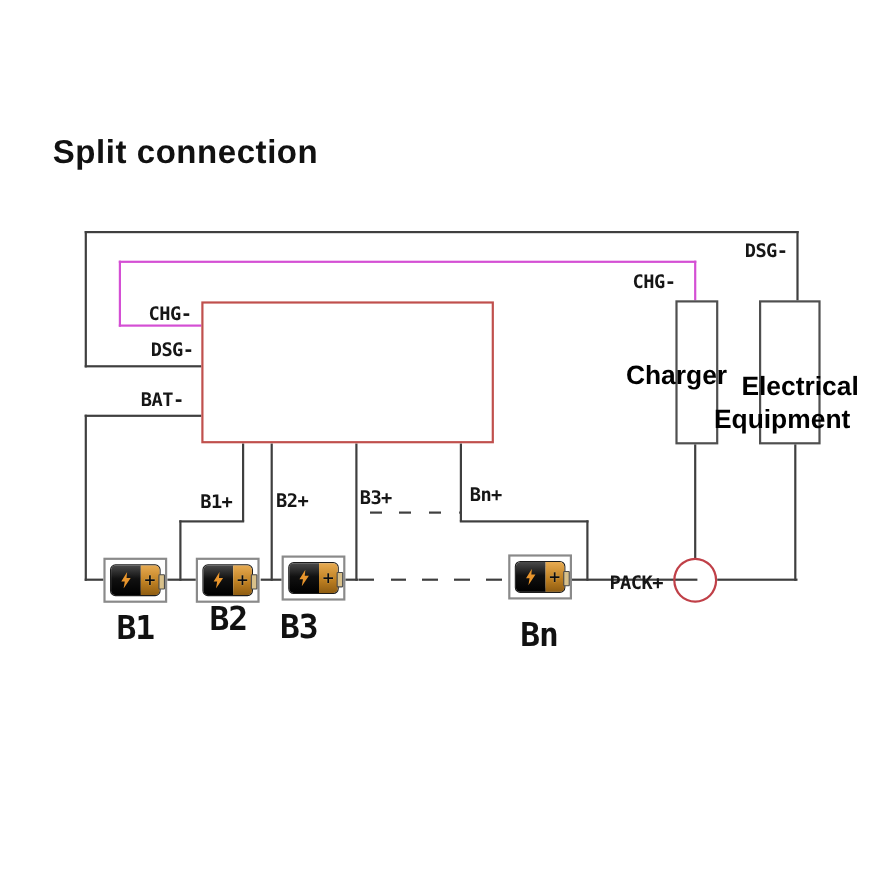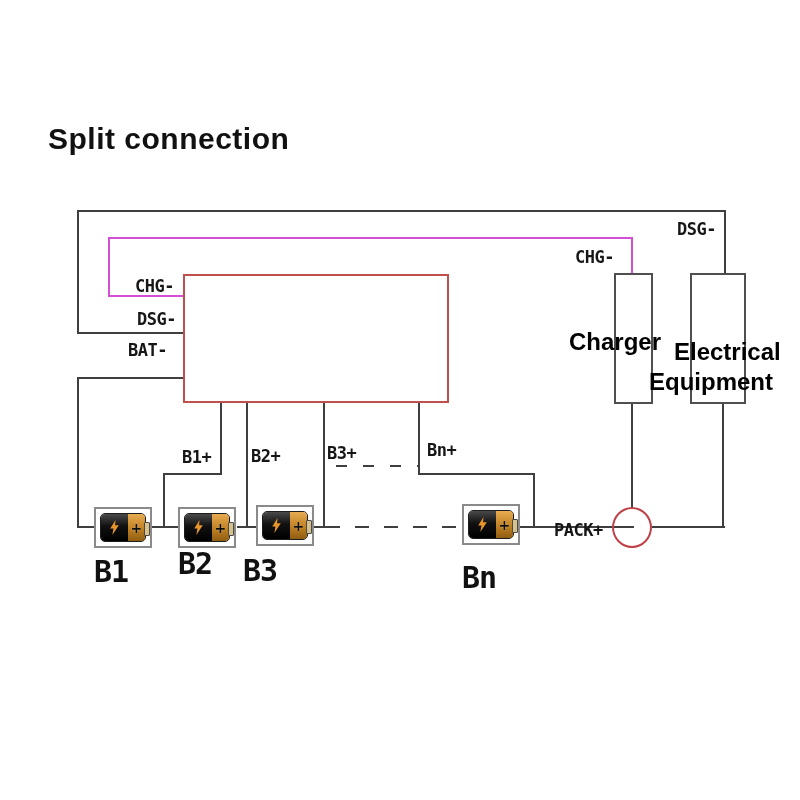--- a/index.html
+++ b/index.html
@@ -15,21 +15,21 @@
   
   .bms{position:absolute;left:183px;top:274px;width:266px;height:129px;border:2px solid #c0504d;
        box-sizing:border-box;background:#fff;}
   .devbox{position:absolute;border:2px solid #4f4f4f;box-sizing:border-box;background:#fff;}
   .node{position:absolute;left:612px;top:507px;width:40px;height:41px;border:2px solid #c04048;
         border-radius:50%;box-sizing:border-box;background:transparent;}
   
   .lbl{position:absolute;font-family:"DejaVu Sans Mono",monospace;font-weight:700;font-size:17px;
        color:#161616;white-space:nowrap;letter-spacing:-0.5px;text-align:right;}
   .big{position:absolute;font-family:"DejaVu Sans Mono",monospace;font-weight:700;font-size:30px;
-       color:#111;white-space:nowrap;letter-spacing:-1px;}
+       color:#111;white-space:nowrap;letter-spacing:-1px;text-align:center;}
   .dev-lbl{position:absolute;font-size:24px;font-weight:700;color:#000000;white-space:nowrap;}
   
   .battery{position:absolute;width:58px;height:41px;border:2px solid #8a8a8a;box-sizing:border-box;
            background:#fff;display:flex;align-items:center;justify-content:center;}
   .bat-body{position:relative;width:46px;height:29px;border:1px solid #1c1c1c;border-radius:5px;
             display:flex;overflow:visible;box-sizing:border-box;
             box-shadow:inset 0 4px 4px rgba(255,255,255,0.35), inset 0 -3px 4px rgba(0,0,0,0.45);}
   .bat-neg{flex:1.55;background:linear-gradient(180deg,#4a4a4a 0%,#111 45%,#000 100%);
            border-radius:4px 0 0 4px;display:flex;align-items:center;justify-content:center;}
   .bat-pos{flex:1;background:linear-gradient(180deg,#e7ab52 0%,#c08122 55%,#8f5d12 100%);
@@ -80,21 +80,21 @@
   <div class="wm" style="left:108px;top:295px;width:77px;height:2px"></div>
   <div class="wm" style="left:631px;top:237px;width:2px;height:38px"></div>
 
   <div class="bms"></div>
   <div class="devbox" style="left:614px;top:273px;width:39px;height:131px"></div>
   <div class="devbox" style="left:690px;top:273px;width:56px;height:131px"></div>
   <div class="node"></div>
 
   <div class="lbl" style="left:135px;top:276px">CHG-</div>
   <div class="lbl" style="left:137px;top:309px">DSG-</div>
-  <div class="lbl" style="left:128px;top:340px">BAT-</div>
+  <div class="lbl" style="left:128px;top:354px">BAT-</div>
   <div class="lbl" style="left:182px;top:447px">B1+</div>
   <div class="lbl" style="left:251px;top:446px">B2+</div>
   <div class="lbl" style="left:327px;top:443px">B3+</div>
   <div class="lbl" style="left:427px;top:440px">Bn+</div>
   <div class="lbl" style="left:554px;top:520px">PACK+</div>
   <div class="lbl" style="left:575px;top:247px">CHG-</div>
   <div class="lbl" style="left:677px;top:219px">DSG-</div>
 
   <div class="dev-lbl" style="left:569px;top:328px">Charger</div>
   <div class="dev-lbl" style="left:649px;top:368px">Equipment</div>

